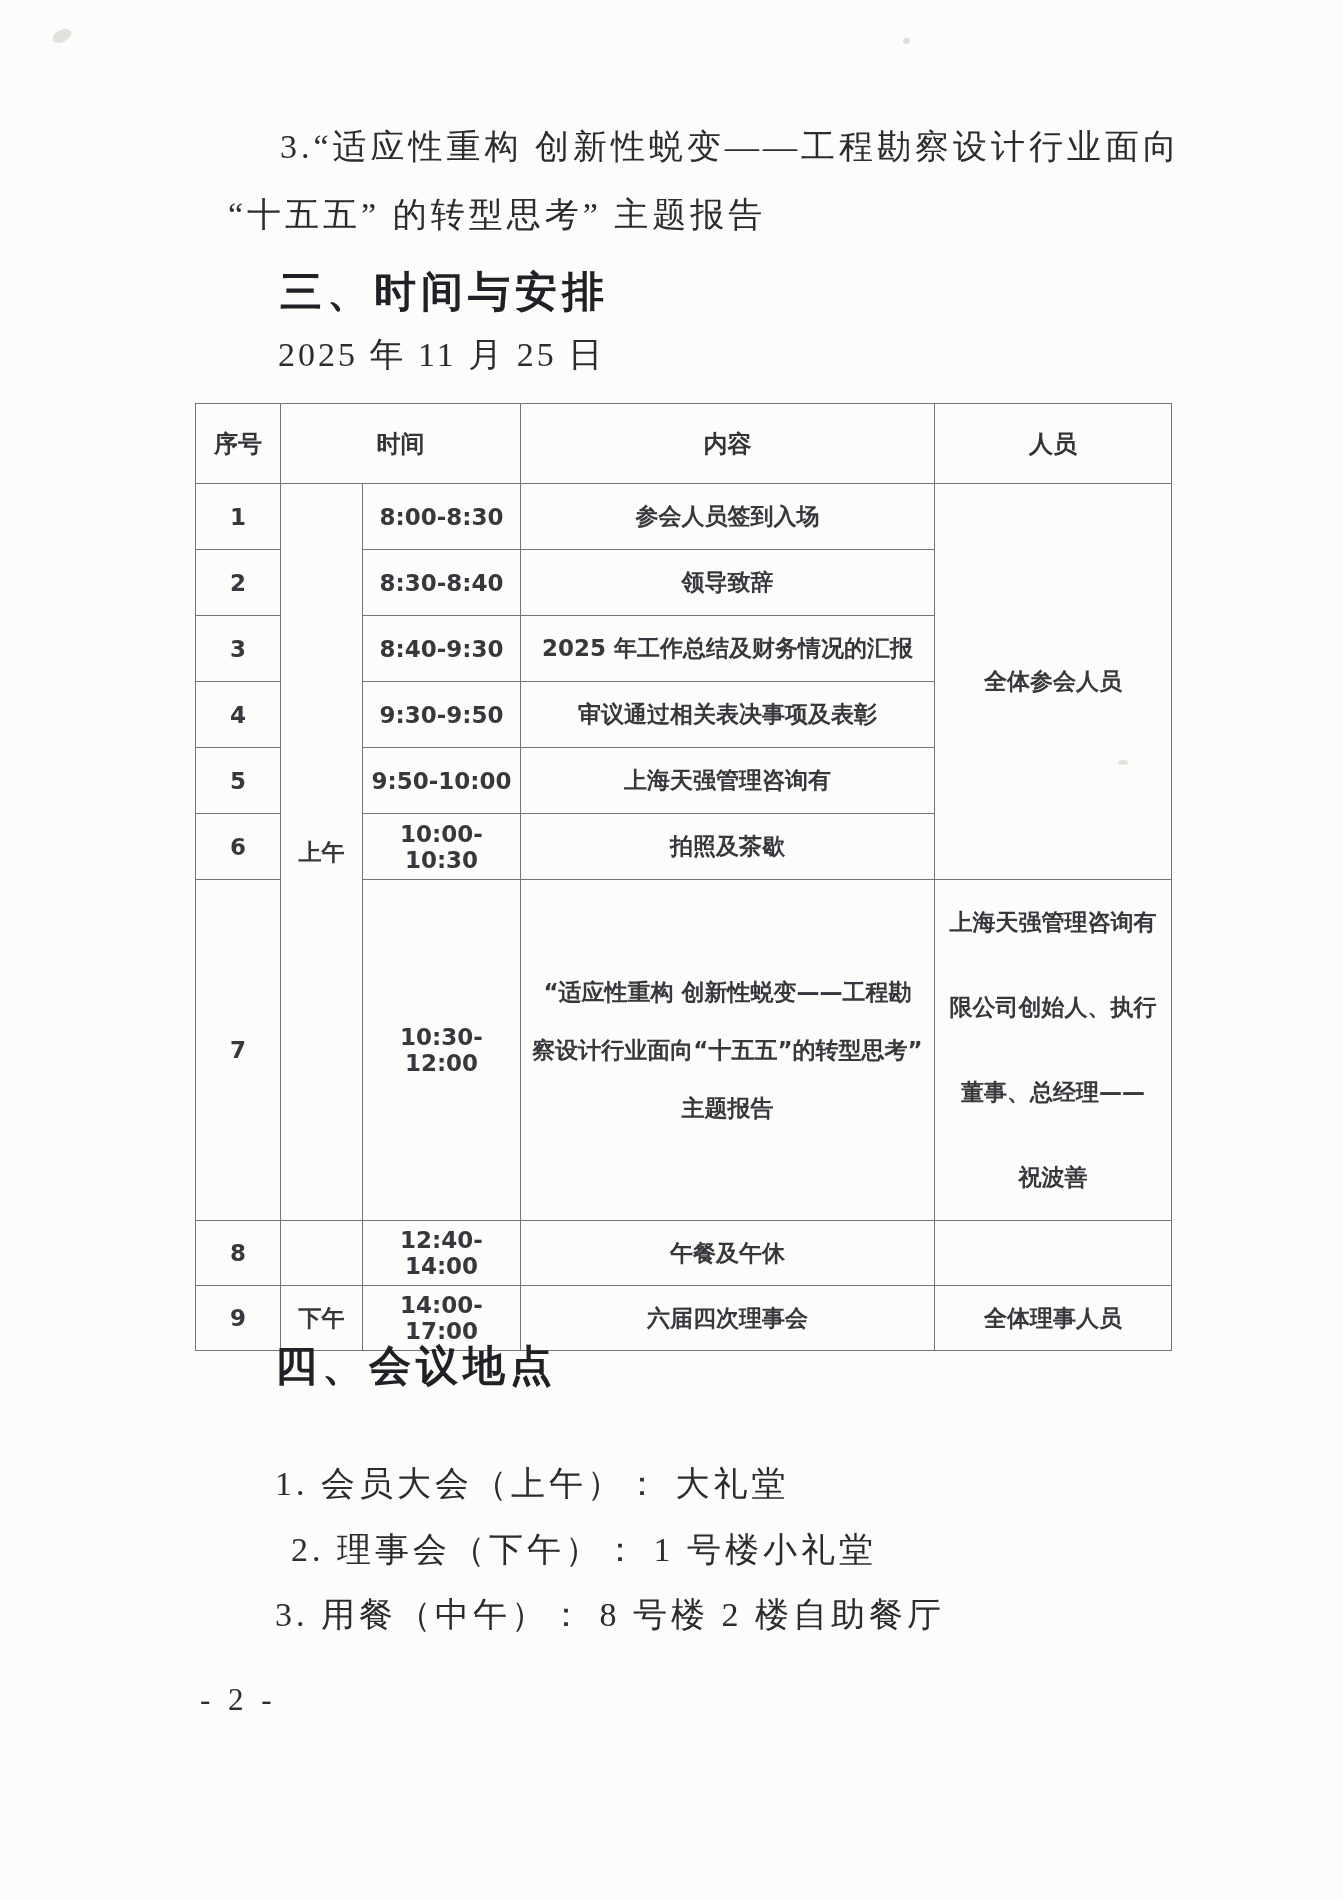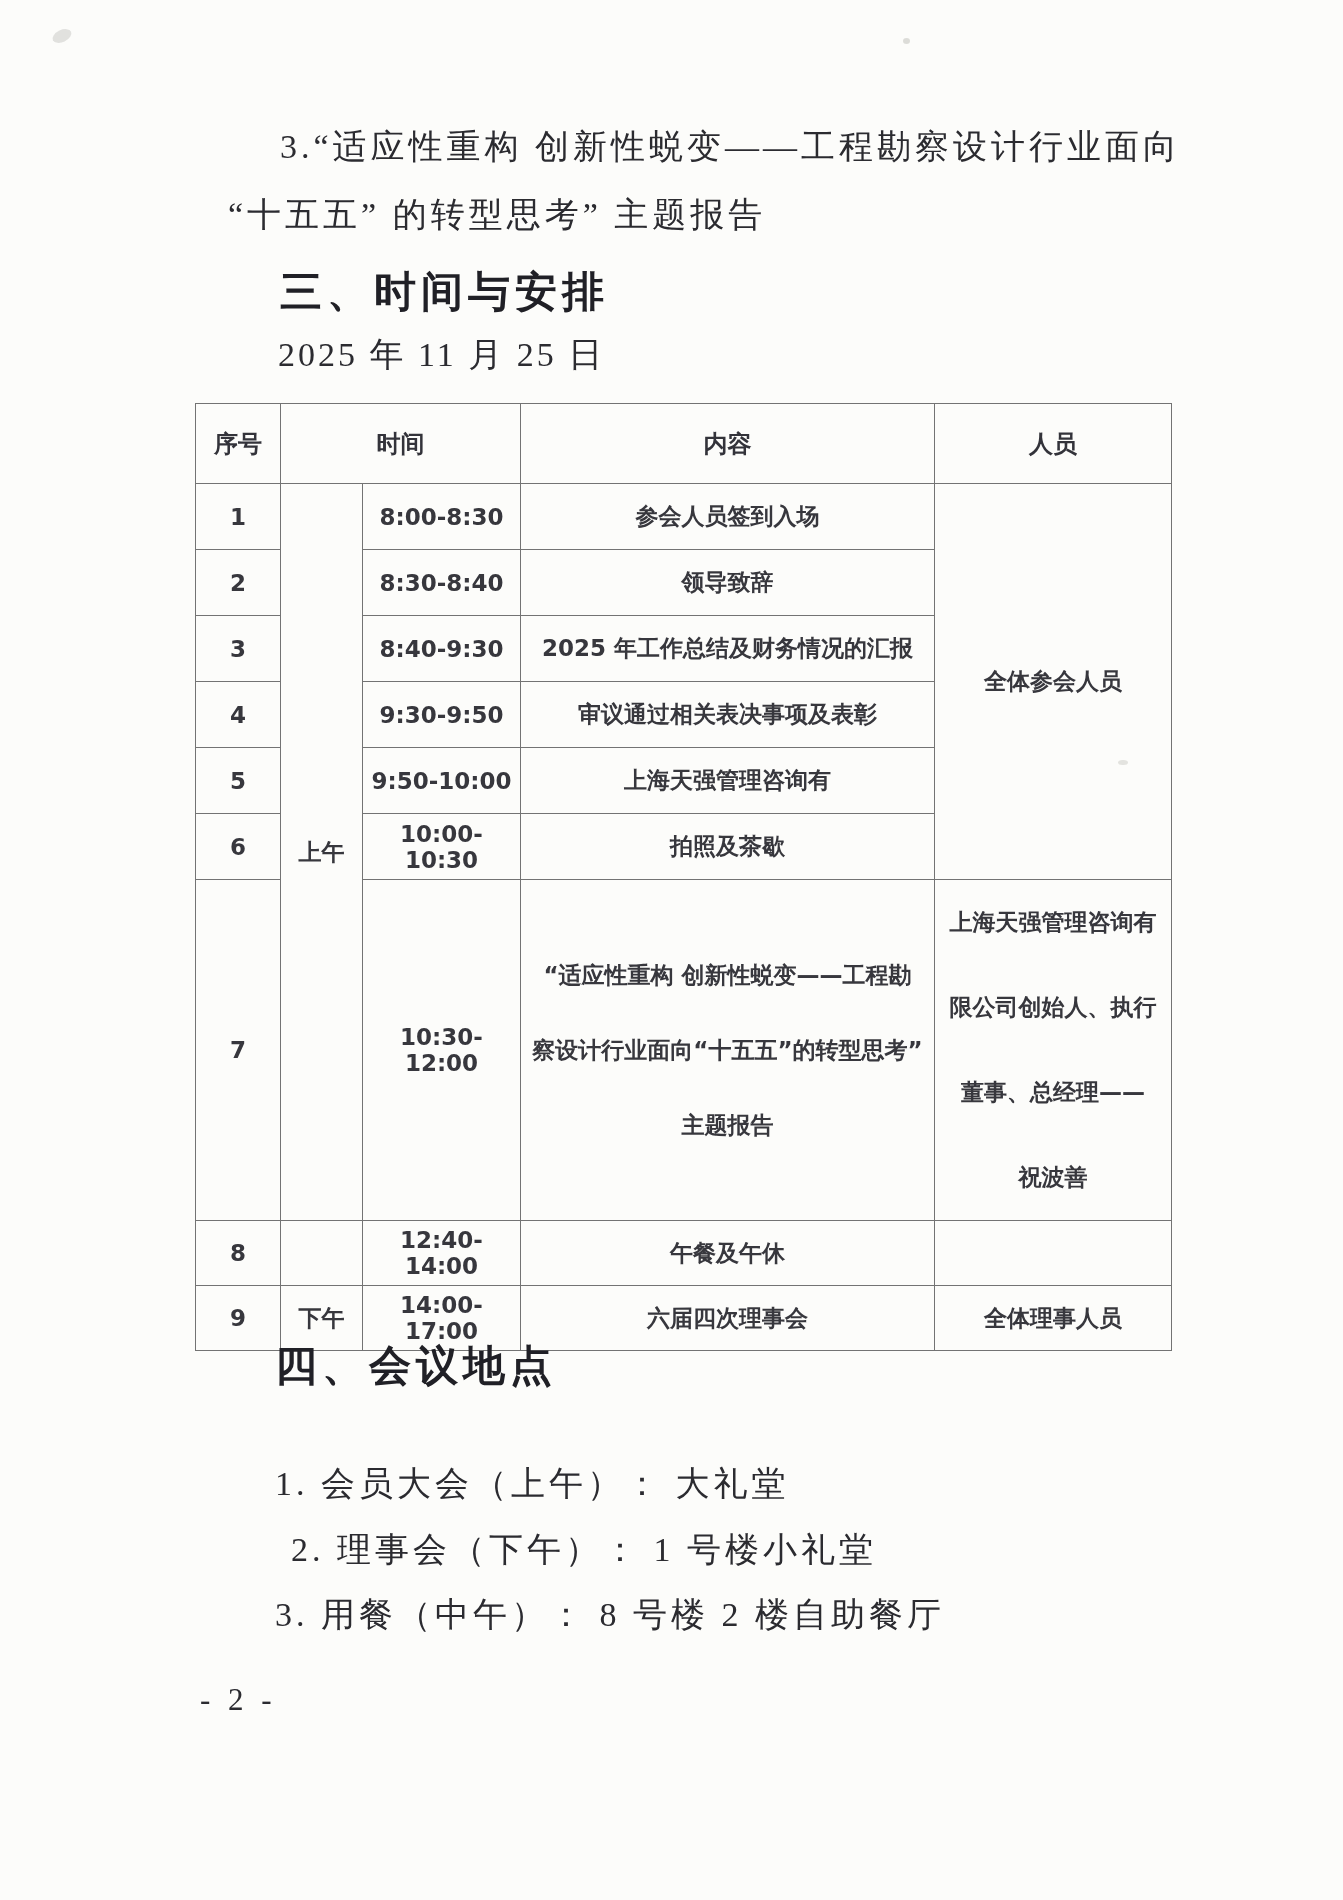--- a/index.html
+++ b/index.html
@@ -51,21 +51,21 @@
     text-align:center;vertical-align:middle;
     padding:0 6px;overflow:hidden;
     font-weight:bold;
   }
   tr.r-hdr{height:80px;}
   tr.r-std{height:66px;}
   tr.r-big{height:270px;}
   tr.r-sm{height:65px;}
   th.hdr-cell{font-size:24px;color:#33333a;}
   td.multiline{white-space:pre-line;}
-  td.c-content-big{line-height:75px;}
+  td.c-content-big{line-height:58px;}
   td.c-personnel-big{line-height:85px;padding:0 10px;}
 
   .venue-line{left:275px;top:1394px;letter-spacing:5px;}
   .item-1{left:275px;top:1461px;letter-spacing:4px;}
   .item-2{left:291px;top:1527px;letter-spacing:4px;}
   .item-3{left:275px;top:1592px;letter-spacing:4px;}
 
   .page-number{
     position:absolute;left:200px;top:1682px;margin:0;
     font-size:31px;letter-spacing:5px;color:#2b2b30;

